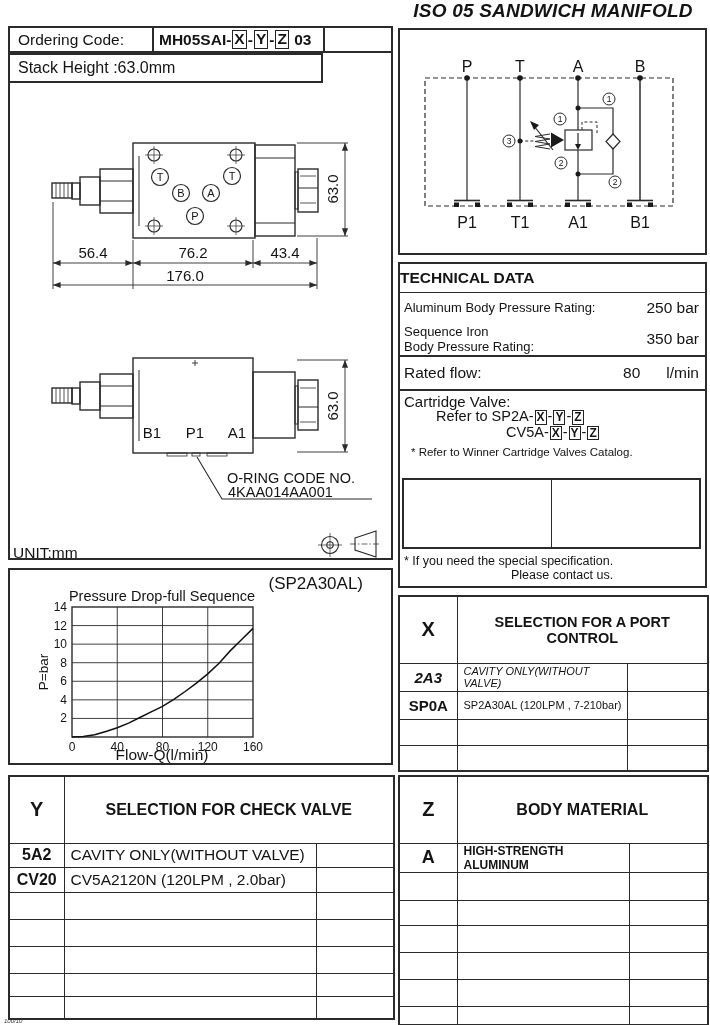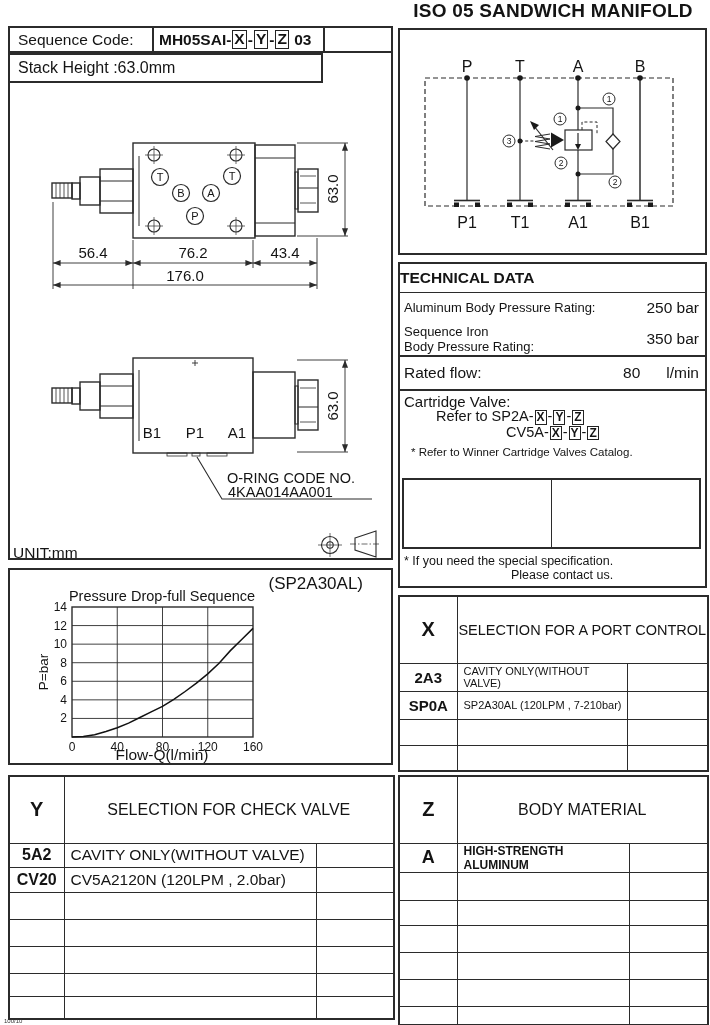--- a/index.html
+++ b/index.html
@@ -1,21 +1,21 @@
 <!DOCTYPE html>
 <html><head>
 <meta charset="utf-8">
 <style>
   html,body{margin:0;padding:0;}
   body{
     width:710px;height:1025px;position:relative;overflow:hidden;
     background:#ffffff;color:#141414;
     font-family:"Liberation Sans", sans-serif;
   }
-  .abs{position:absolute;}
+  .abs{position:absolute;font-style:italic;}
   .box{position:absolute;border:2px solid #2b2b2b;box-sizing:border-box;background:#fff;}
   svg{position:absolute;overflow:visible;}
   svg text{font-family:"Liberation Sans", sans-serif;fill:#141414;stroke:none;}
 
   
   #page-title{left:398px;top:0;width:310px;height:26px;text-align:center;
     font-size:19px;font-weight:bold;letter-spacing:.2px;}
 
   
   #ordering-row{left:8px;top:26px;width:385px;height:27px;display:flex;}
@@ -45,21 +45,21 @@
   #weight-table td{border:1.5px solid #2b2b2b;vertical-align:middle;}
   #weight-table .mat{width:89px;text-align:center;font-size:14px;}
   #weight-table .wl{font-size:12.5px;line-height:14px;padding-left:4px;}
   .tech-note{position:absolute;left:4px;top:290px;font-size:12.5px;line-height:14px;text-align:right;}
 
   
   table.sel{position:absolute;border-collapse:collapse;table-layout:fixed;border:2px solid #2b2b2b;background:#fff;}
   table.sel td{border:1.5px solid #2b2b2b;vertical-align:middle;padding:0;box-sizing:border-box;}
   table.sel .code{text-align:center;font-weight:bold;}
   table.sel .hcode{text-align:center;font-weight:bold;font-size:20px;}
-  table.sel .hdr{text-align:center;font-weight:normal;}
+  table.sel .hdr{text-align:center;font-weight:bold;}
   table.sel .desc{padding-left:6px;}
 
   #x-table{left:398px;top:595px;width:309px;}
   #x-table .hdr{font-size:14.5px;}
   #x-table .code{font-size:15px;}
   #x-table .desc{font-size:11px;}
 
   #y-table{left:8px;top:775px;width:385px;}
   #y-table .hdr{font-size:16px;}
   #y-table .code{font-size:16px;}
@@ -209,21 +209,21 @@
     <circle cx="322" cy="519" r="8.5"></circle>
     <circle cx="322" cy="519" r="3.2"></circle>
     <line x1="310" y1="519" x2="334" y2="519" stroke-width="0.7"></line>
     <line x1="322" y1="507" x2="322" y2="531" stroke-width="0.7"></line>
     <polygon points="347,512 368,505 368,531 347,524"></polygon>
     <line x1="342" y1="518" x2="372" y2="518" stroke-width="0.7" stroke-dasharray="6 2 1.5 2"></line>
   </g>
 </svg>
 
 <div class="box" id="ordering-row">
-  <div class="cell c1">Sequence Code:</div>
+  <div class="cell c1">Ordering Code:</div>
   <div class="cell c2">
     <span>MH05SAI</span><span>-</span><span class="bx">X</span><span>-</span><span class="bx">Y</span><span>-</span><span class="bx">Z</span>&nbsp;<span>03</span>
   </div>
   <div class="cell c3"></div>
 </div>
 <div class="box" id="stack-row">
   <span>Stack Height :63.0mm</span>
 </div>
 
 <div class="box" id="circuit-box" style="left:398px;top:28px;width:309px;height:227px;"></div>
@@ -352,21 +352,21 @@
   <colgroup>
       <col style="width:58px;">
       <col style="width:170px;">
       <col style="width:81px;">
     </colgroup>
   <tbody>
       <tr style="height:67px;">
     <td class="hcode">X</td>
     <td class="hdr" colspan="2">SELECTION FOR A PORT CONTROL</td>
   </tr>
-  <tr style="height:28px;">
+  <tr style="height:28px;font-style:italic;">
     <td class="code">2A3</td>
     <td class="desc">CAVITY ONLY(WITHOUT VALVE)</td>
     <td></td>
   </tr>
   <tr style="height:28px;">
     <td class="code">SP0A</td>
     <td class="desc">SP2A30AL (120LPM , 7-210bar)</td>
     <td></td>
   </tr>
   <tr style="height:26px;">

